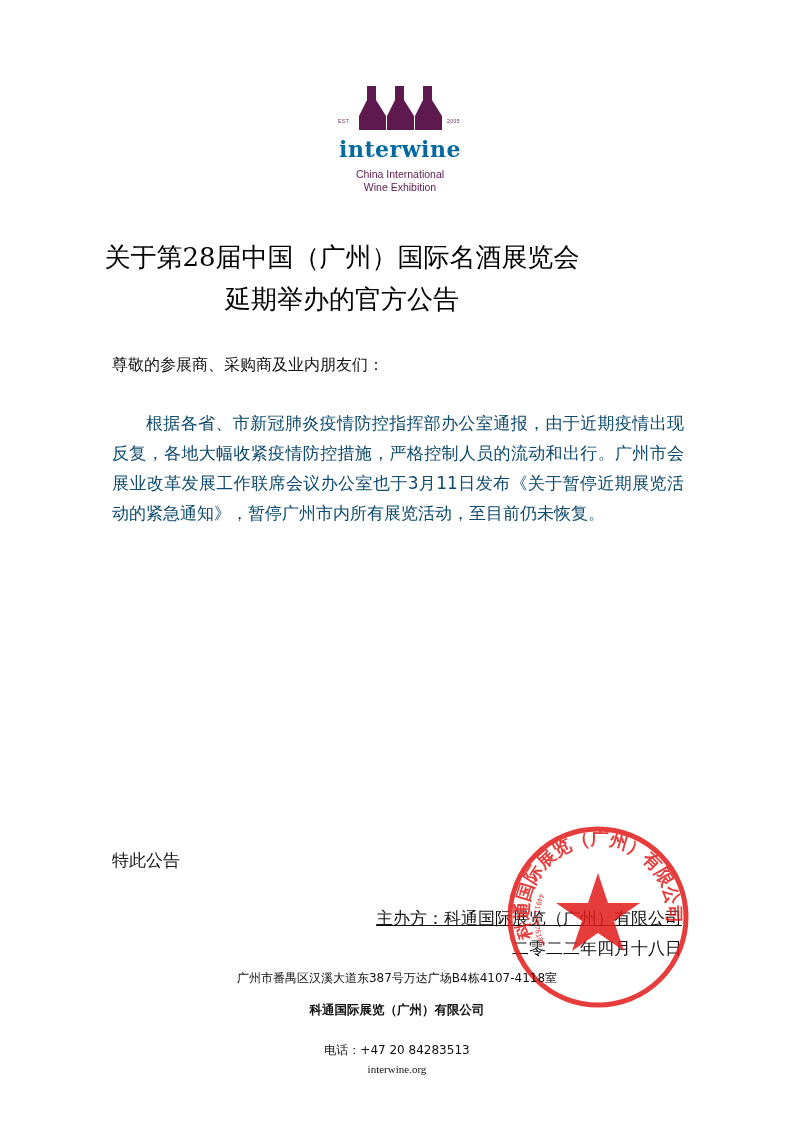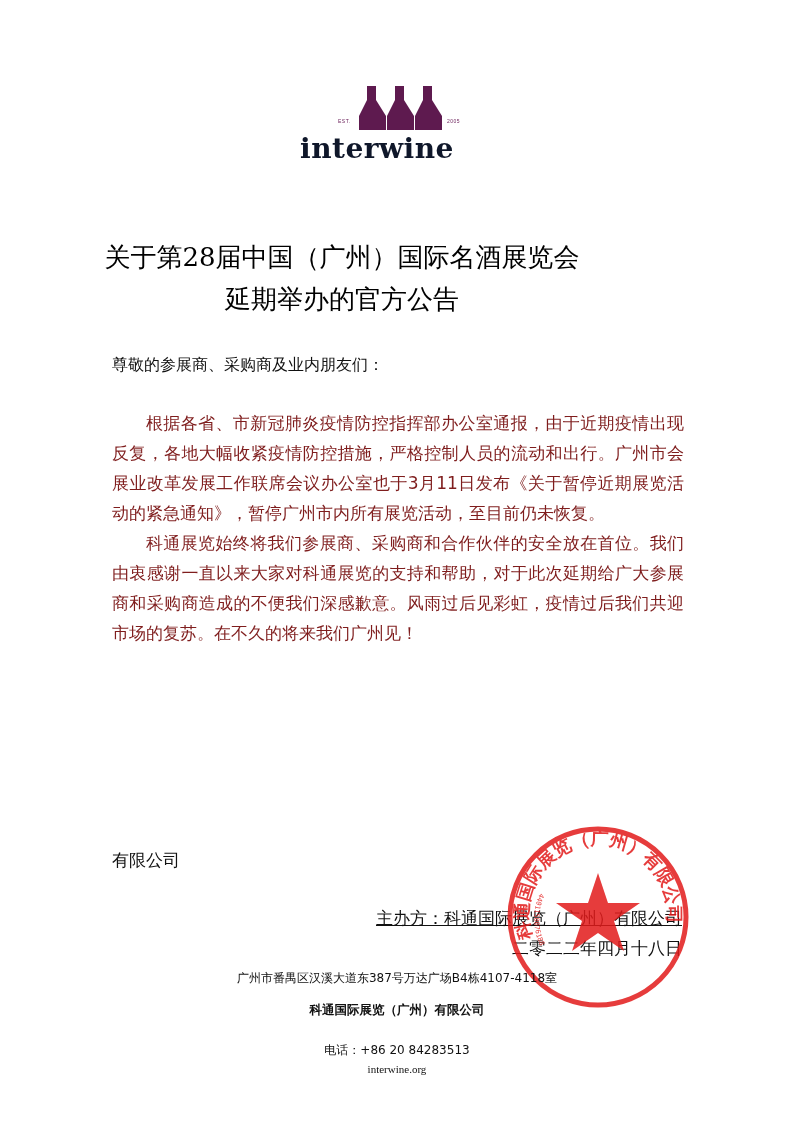--- a/index.html
+++ b/index.html
@@ -2,28 +2,28 @@
 <html><head>
 <meta charset="utf-8">
 <style>
   html, body { margin:0; padding:0; background:#ffffff; }
   body { width:794px; height:1122px; position:relative; overflow:hidden;
          font-family: "DejaVu Sans", "Liberation Sans", sans-serif; color:#111; }
   .abs { position:absolute; }
   .logo { left:300px; top:84px; width:200px; height:112px; }
   .bottles { position:absolute; left:58px; top:0; width:86px; height:48px; }
   .est { position:absolute; top:34px; font-size:5px; color:#6b1f5a; letter-spacing:0.5px; font-family:"Liberation Sans", sans-serif;}
-  .brand { position:absolute; left:0; top:48px; width:200px; text-align:left;
-           font-family:"DejaVu Serif","Liberation Serif",serif; font-size:28px; font-weight:bold;
-           color:#0f172a; letter-spacing:0.5px; line-height:34px; }
+  .brand { position:absolute; left:0; top:48px; width:200px; text-align:center;
+           font-family:"DejaVu Serif","Liberation Serif",serif; font-size:22px; font-weight:bold;
+           color:#0369a1; letter-spacing:0.5px; line-height:34px; }
   .tagline { position:absolute; left:0; top:84px; width:200px; text-align:center;
              font-family:"Liberation Sans",sans-serif; font-size:10.5px; line-height:13px; color:#5e1a4f; }
   .title { left:0; width:684px; text-align:center; font-family:"DejaVu Serif","Liberation Serif",serif;
            font-size:26px; line-height:38px; color:#000; }
-  .body-text { left:112px; width:572px; font-size:17px; line-height:30px; color:#7f1d1d; }
+  .body-text { left:112px; width:572px; font-size:17px; line-height:30px; color:#0c4a6e; }
   .para { text-indent:2em; margin:0; text-align:justify; }
   .greeting { left:112px; top:350px; font-size:16px; line-height:30px; }
   .closing { left:112px; top:845px; font-size:17px; line-height:30px; }
   .sign { right:112px; text-align:right; font-size:17px; line-height:30px; }
   .footer { left:0; width:794px; text-align:center; }
   .f-company { top:1001px; font-size:12.5px; font-weight:bold; line-height:18px; }
   .f-addr { top:969px; font-size:12px; line-height:18px; }
   .f-tel { top:1041px; font-size:12px; line-height:18px; }
   .f-web { top:1061px; font-size:11px; line-height:16px; font-family:Liberation Serif, serif; }
   .seal { left:504px; top:823px; width:188px; height:188px; opacity:0.85; pointer-events:none; }
@@ -36,33 +36,36 @@
   <svg class="bottles" viewBox="0 0 86 48">
     <g fill="#5e1a4f">
       <path d="M9 2 h9 v14 l10 16 v14 h-27 v-14 l8 -16z"></path>
       <path d="M37 2 h9 v14 l10 16 v14 h-27 v-14 l8 -16z"></path>
       <path d="M65 2 h9 v14 l10 16 v14 h-27 v-14 l8 -16z"></path>
     </g>
   </svg>
   <span class="est" style="left:38px;">EST.</span>
   <span class="est" style="left:147px;">2005</span>
   <div class="brand">interwine</div>
+  <div class="tagline">
+    <div>China International</div>
+    <div>Wine Exhibition</div>
+  </div>
 </div>
 
 <div class="abs title" style="top:238px;">关于第28届中国（广州）国际名酒展览会</div>
 <div class="abs title" style="top:280px;">延期举办的官方公告</div>
 
 <div class="abs greeting">尊敬的参展商、采购商及业内朋友们：</div>
 
 <div class="abs body-text" style="top:408px;">
   <p class="para">根据各省、市新冠肺炎疫情防控指挥部办公室通报，由于近期疫情出现反复，各地大幅收紧疫情防控措施，严格控制人员的流动和出行。广州市会展业改革发展工作联席会议办公室也于3月11日发布《关于暂停近期展览活动的紧急通知》，暂停广州市内所有展览活动，至目前仍未恢复。</p>
-  <p class="para">科通展览始终将我们参展商、采购商和合作伙伴的安全放在首位。我们由衷感谢一直以来大家对科通展览的支持和帮助，对于此次延期给广大参展商和采购商造成的不便我们深感歉意。风雨过后见彩虹，疫情过后我们共迎市场的复苏。在不久的将来我们广州见！</p>
 </div>
 
-<div class="abs closing">有限公司</div>
+<div class="abs closing">特此公告</div>
 
 <div class="abs sign" style="top:903px;text-decoration:underline;">主办方：科通国际展览（广州）有限公司</div>
 <div class="abs sign" style="top:933px;">二零二二年四月十八日</div>
 
 <svg class="abs seal" viewBox="0 0 188 188">
   <defs>
     <path id="sealArc" d="M 30 120 A 70 70 0 1 1 158 120"></path>
     <path id="sealNum" d="M 36 70 A 62 62 0 0 0 70 154"></path>
   </defs>
   <circle cx="94" cy="94" r="88" fill="none" stroke="#e21b1b" stroke-width="5"></circle>
@@ -70,14 +73,14 @@
   <text font-size="18" font-weight="bold" fill="#e21b1b" font-family="DejaVu Sans, sans-serif">
     <textPath href="#sealArc" startOffset="2%">科通国际展览（广州）有限公司</textPath>
   </text>
   <text font-size="7" fill="#e21b1b" font-family="DejaVu Sans Mono, monospace">
     <textPath href="#sealNum">4401150076188</textPath>
   </text>
 </svg>
 
 <div class="abs footer f-company">科通国际展览（广州）有限公司</div>
 <div class="abs footer f-addr">广州市番禺区汉溪大道东387号万达广场B4栋4107-4118室</div>
-<div class="abs footer f-tel">电话：+86 20 84283513</div>
+<div class="abs footer f-tel">电话：+47 20 84283513</div>
 <div class="abs footer f-web">interwine.org</div>
 
 </body></html>

